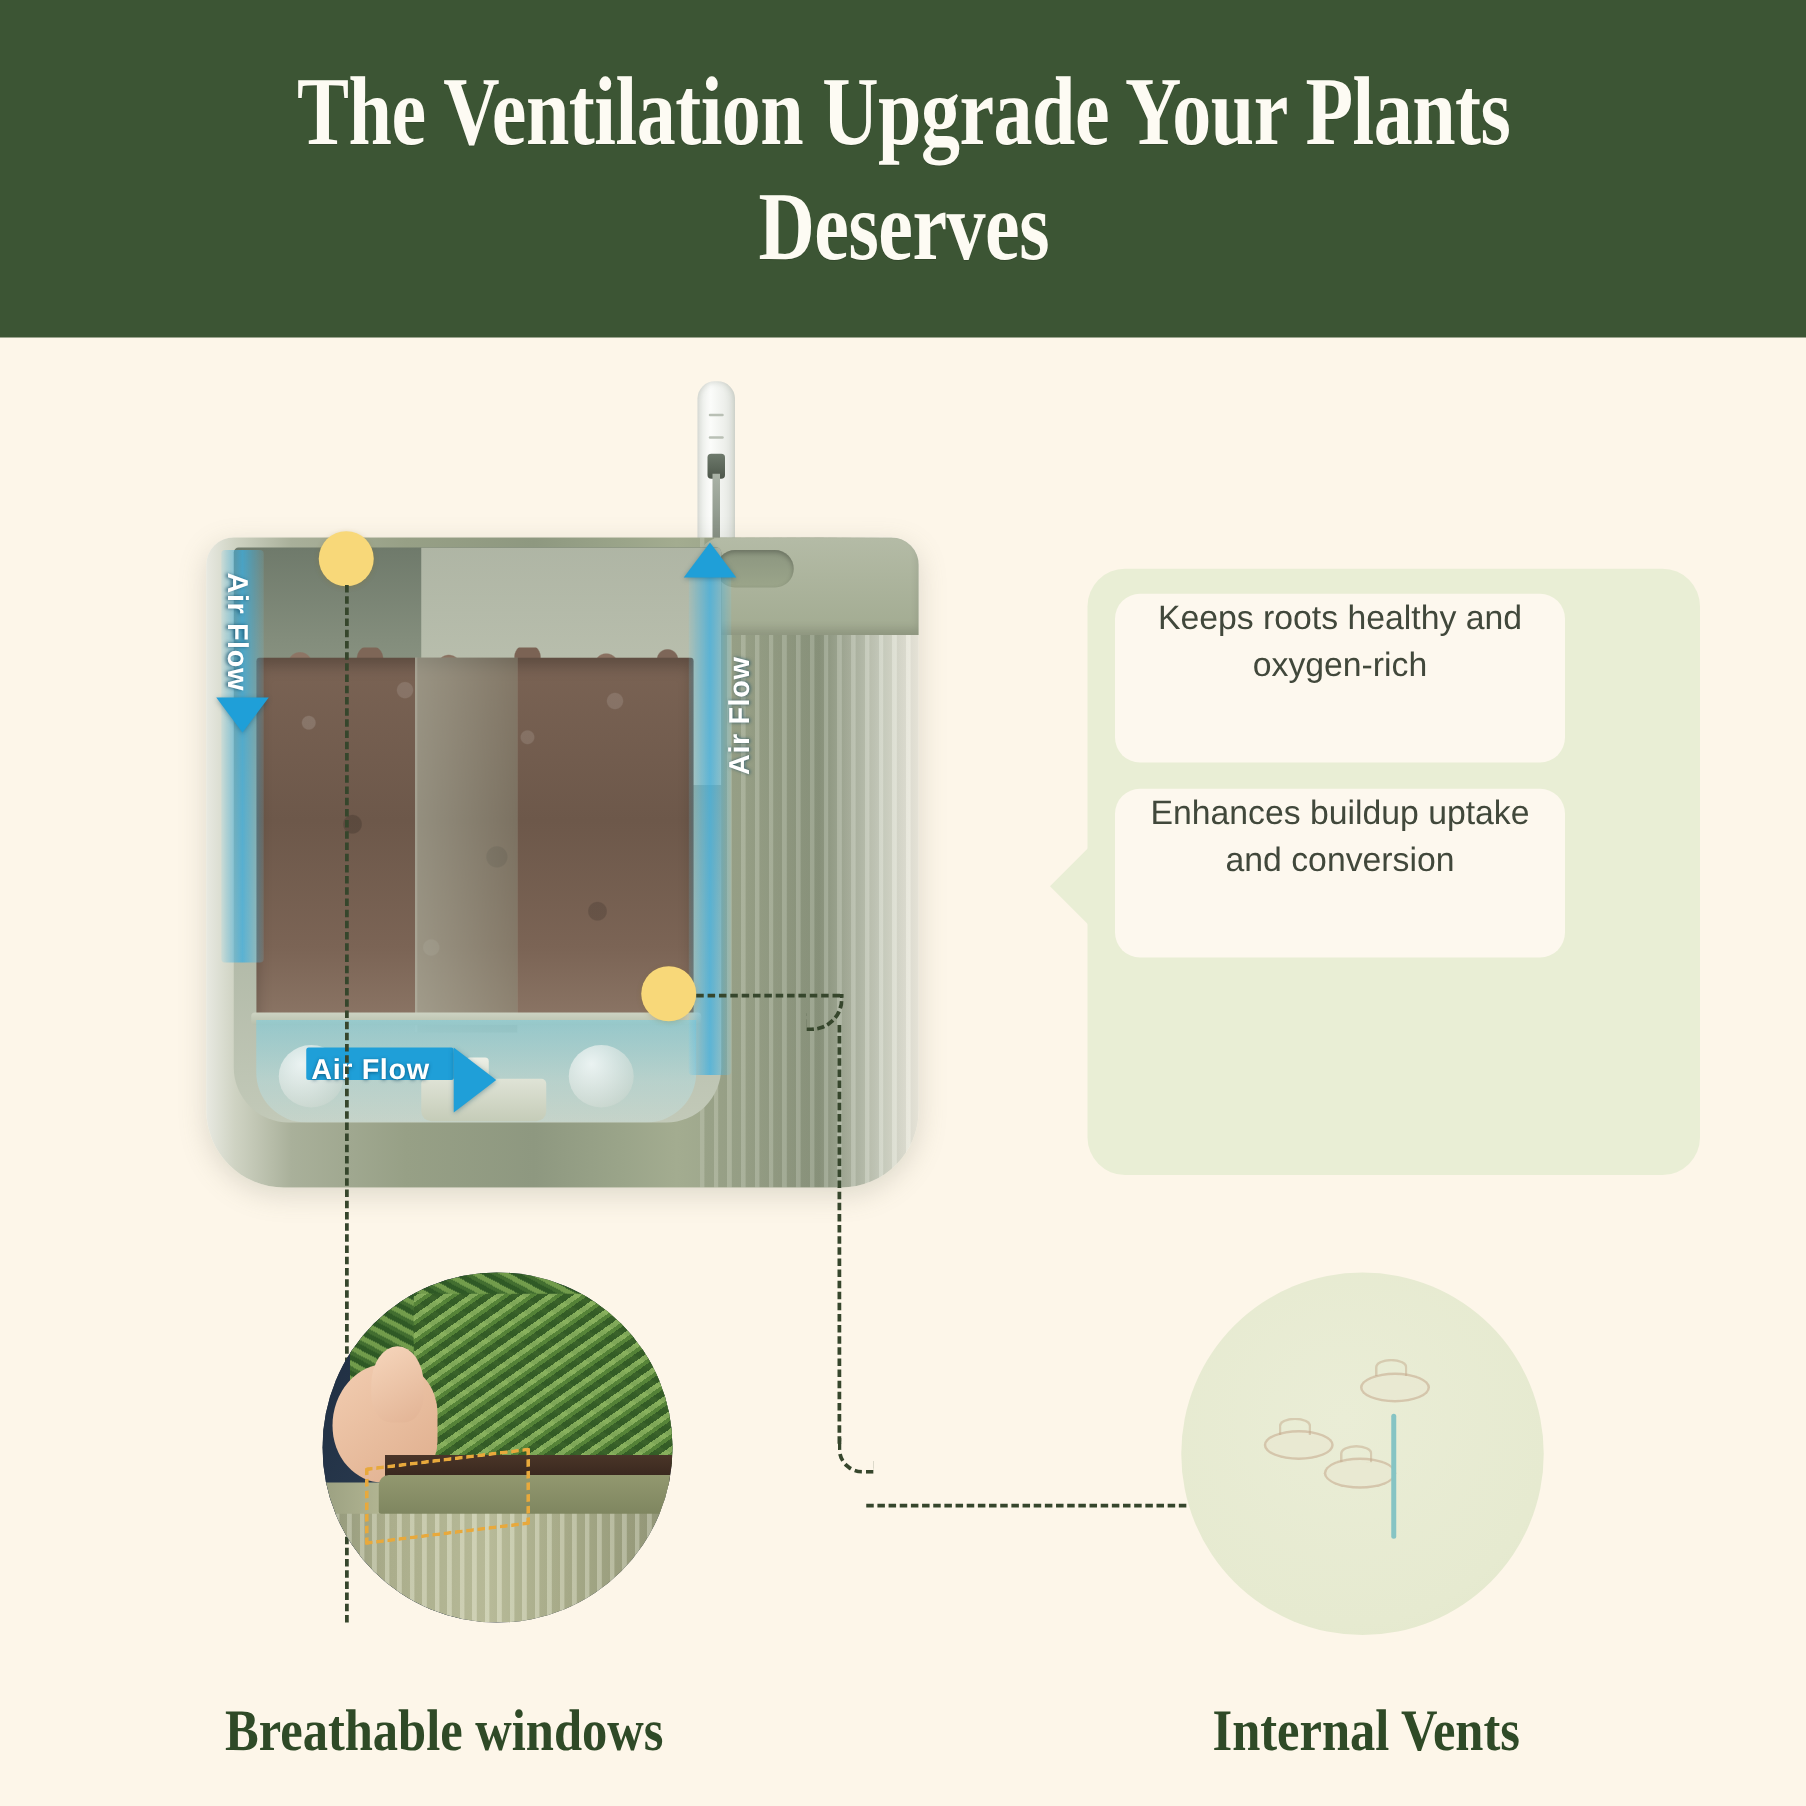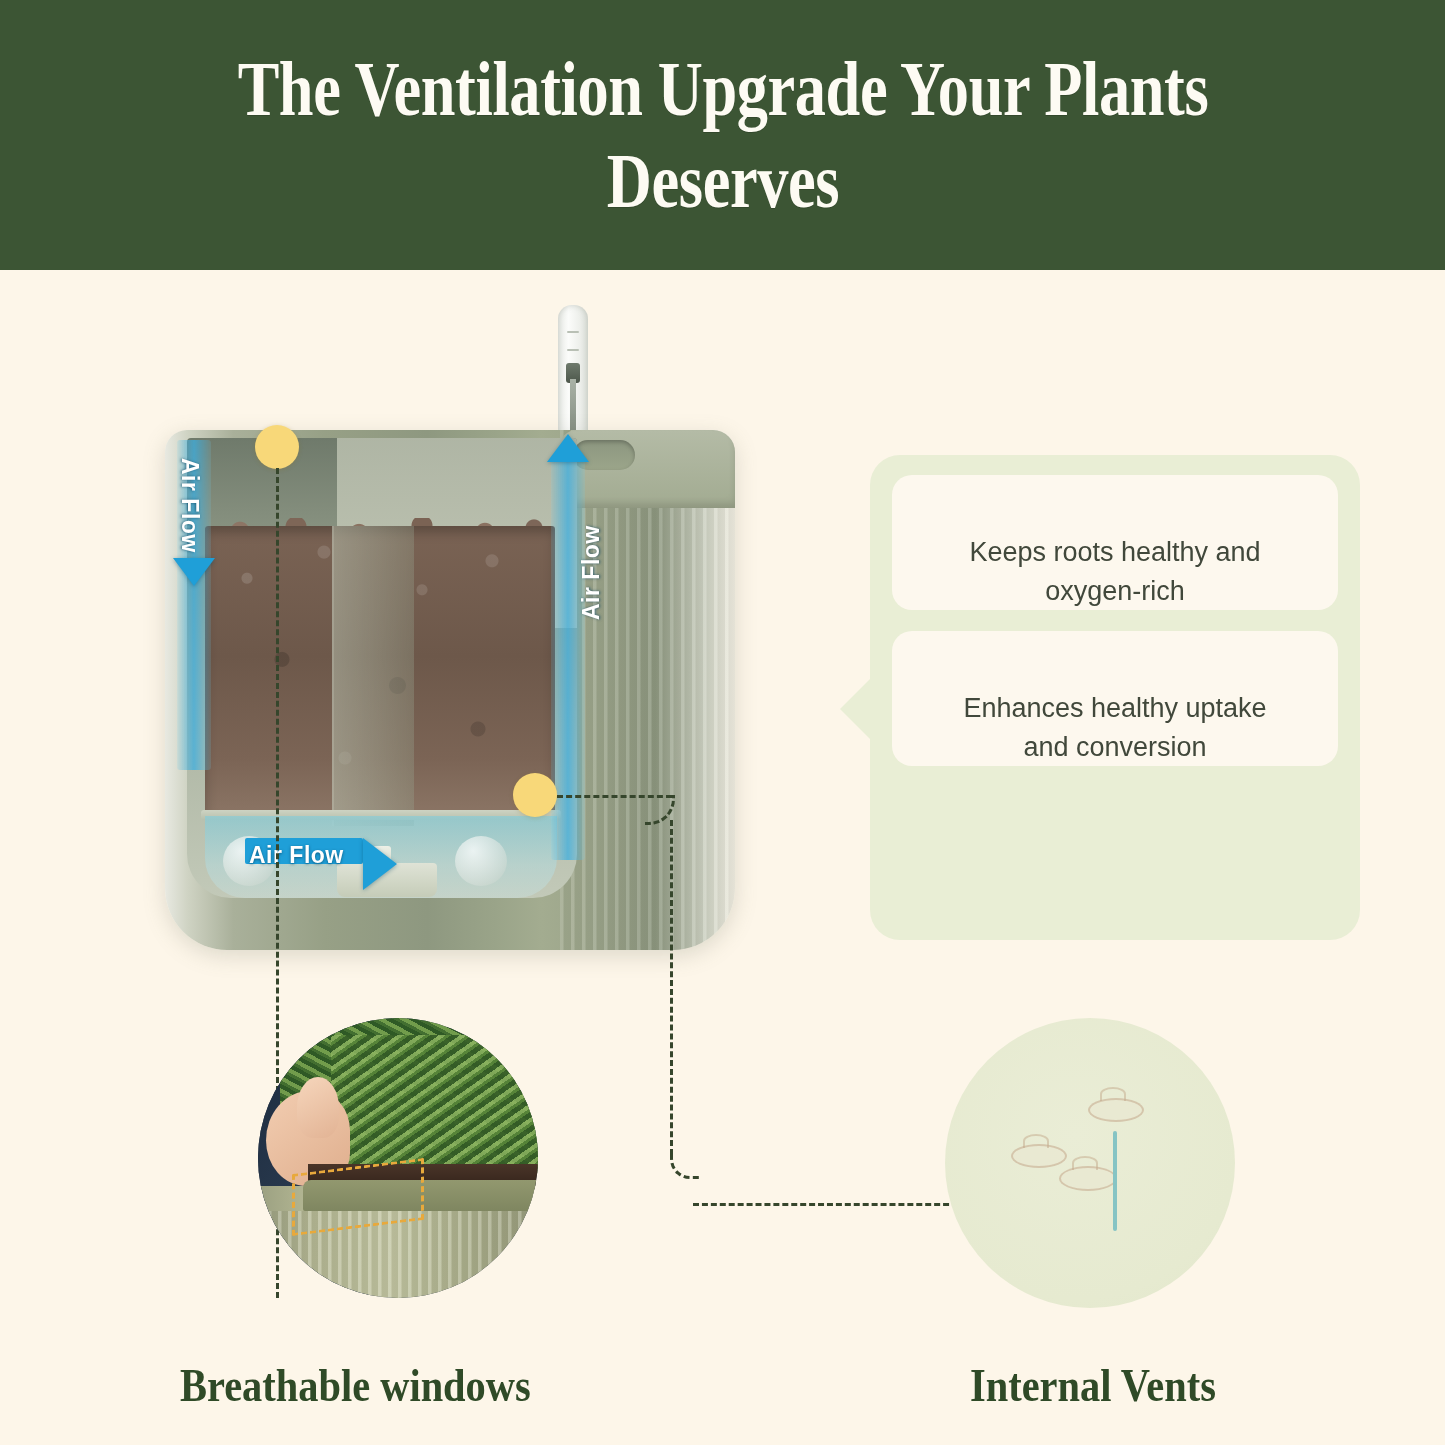--- a/index.html
+++ b/index.html
@@ -278,23 +278,23 @@
   .cards-panel{
     position:absolute;left:870px;top:185px;width:490px;height:485px;
     background:#e9eed5;border-radius:30px;
   }
   .tail{
     position:absolute;left:-30px;top:222px;width:0;height:0;
     border-top:32px solid transparent;border-bottom:32px solid transparent;
     border-right:32px solid #e9eed5;
   }
   .card{
-    position:absolute;left:22px;width:446px;
+    position:absolute;left:22px;width:360px;
     background:#fdf8ee;border-radius:20px;
-    display:flex;align-items:flex-end;justify-content:center;
+    display:flex;align-items:flex-start;justify-content:center;
   }
   .card-text{
     color:#41483b;font-size:27px;line-height:1.42;text-align:center;
     font-family:"Liberation Sans",sans-serif;white-space:pre-line;
     padding:0 26px;
   }
 
   
   .caption{
     position:absolute;
@@ -370,21 +370,21 @@
 
   <div class="cards-panel">
     <div class="tail"></div>
 
     <div class="card" style="top:20px;height:135px;">
       <div class="card-text">Keeps roots healthy and
 oxygen-rich</div>
     </div>
 
     <div class="card" style="top:176px;height:135px;">
-      <div class="card-text">Enhances healthy uptake
+      <div class="card-text">Enhances buildup uptake
 and conversion</div>
     </div>
 
   </div>
 </div>
 
 <div class="circle-photo photo-left">
   <div class="ph-denim"></div>
   <div class="ph-plant"></div>
   <div class="ph-plant2"></div>

